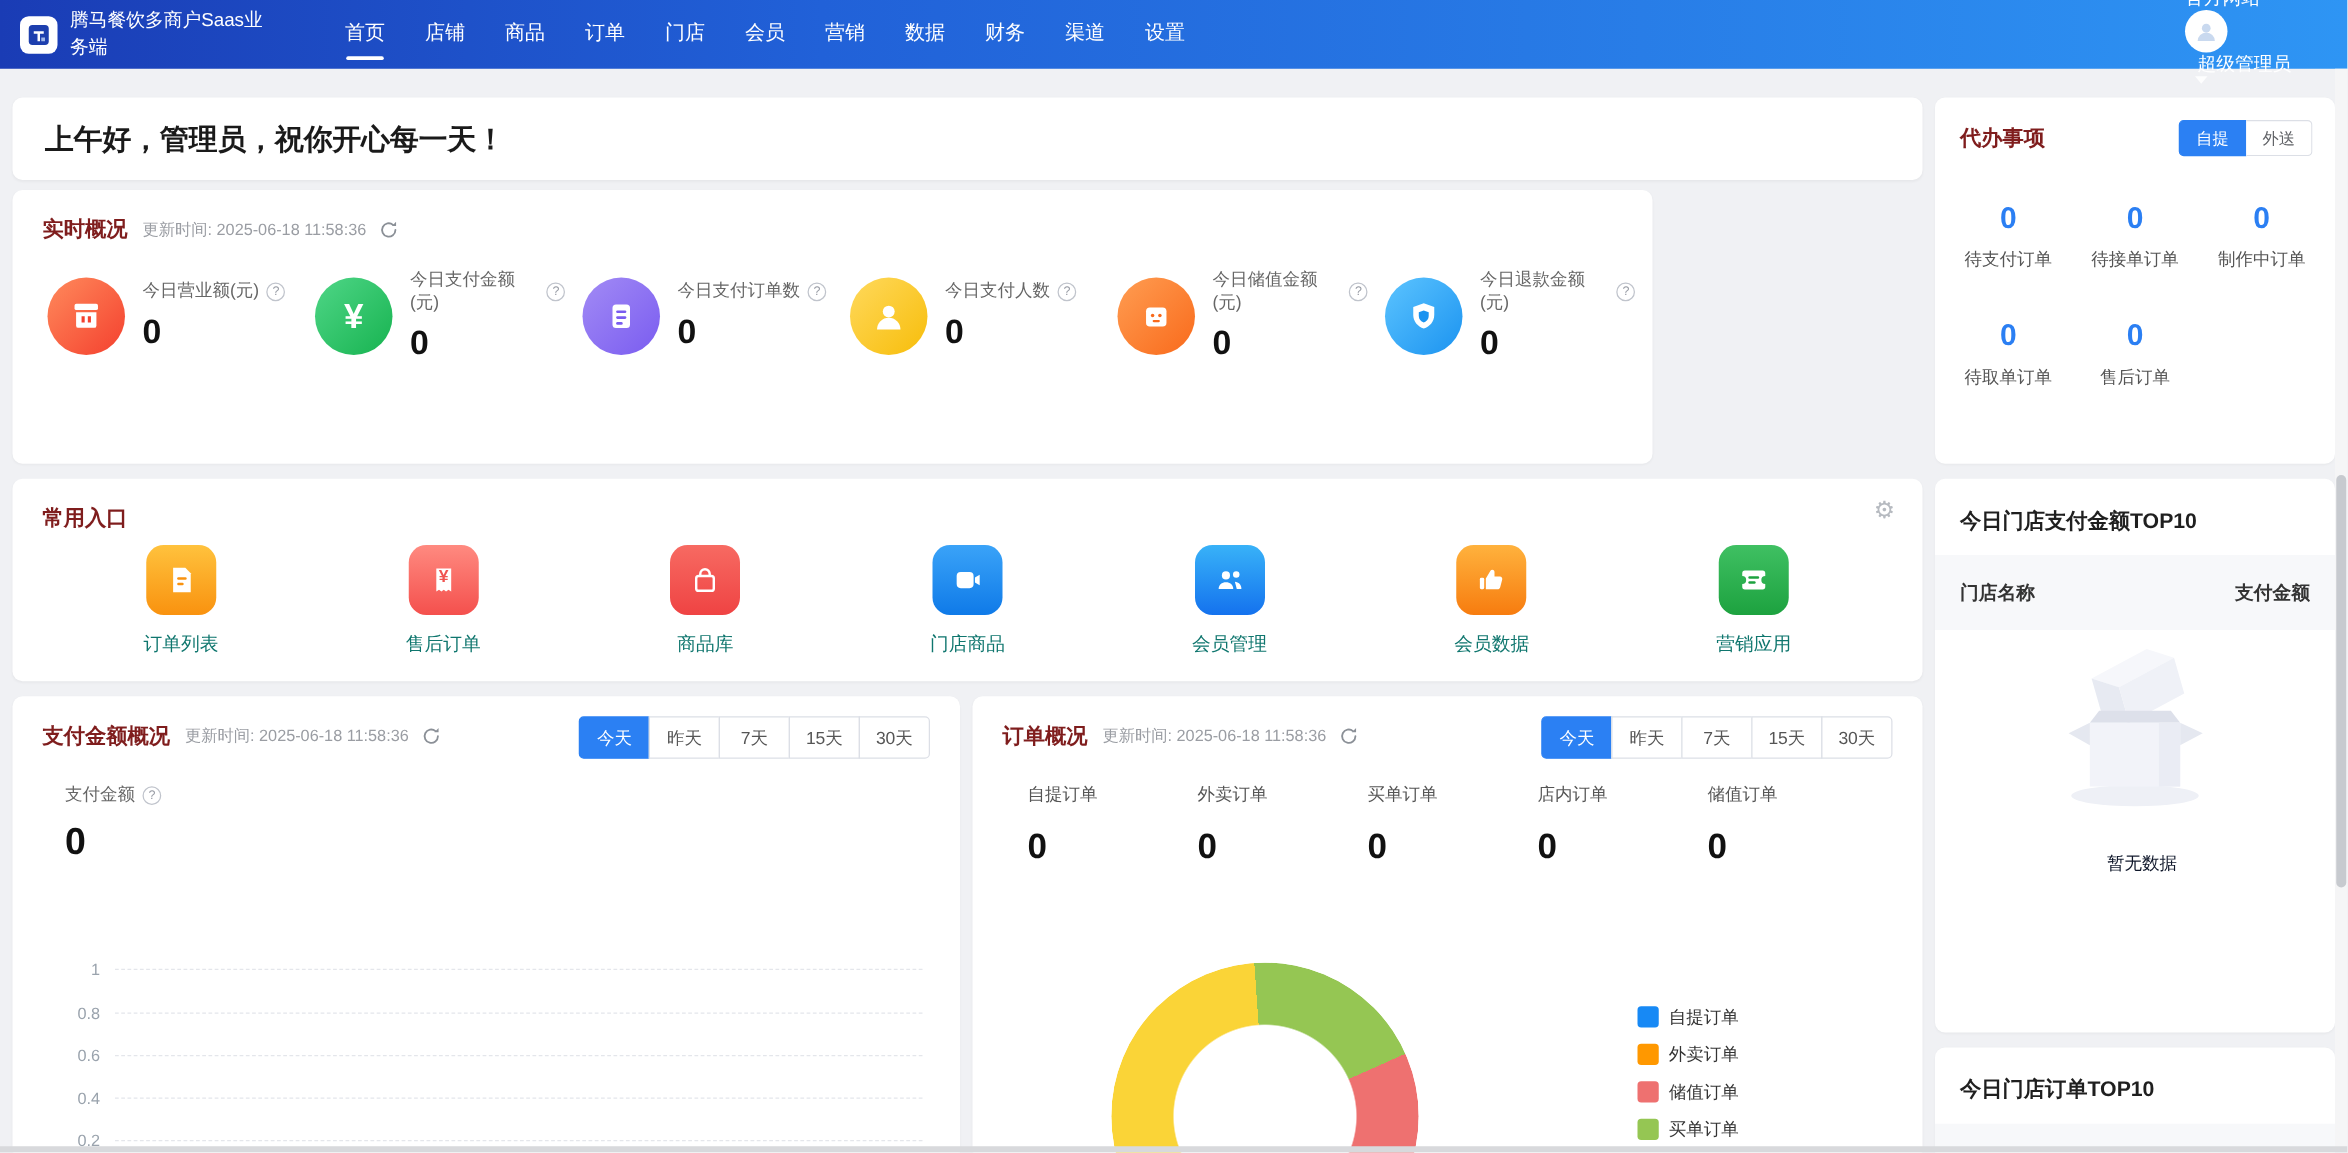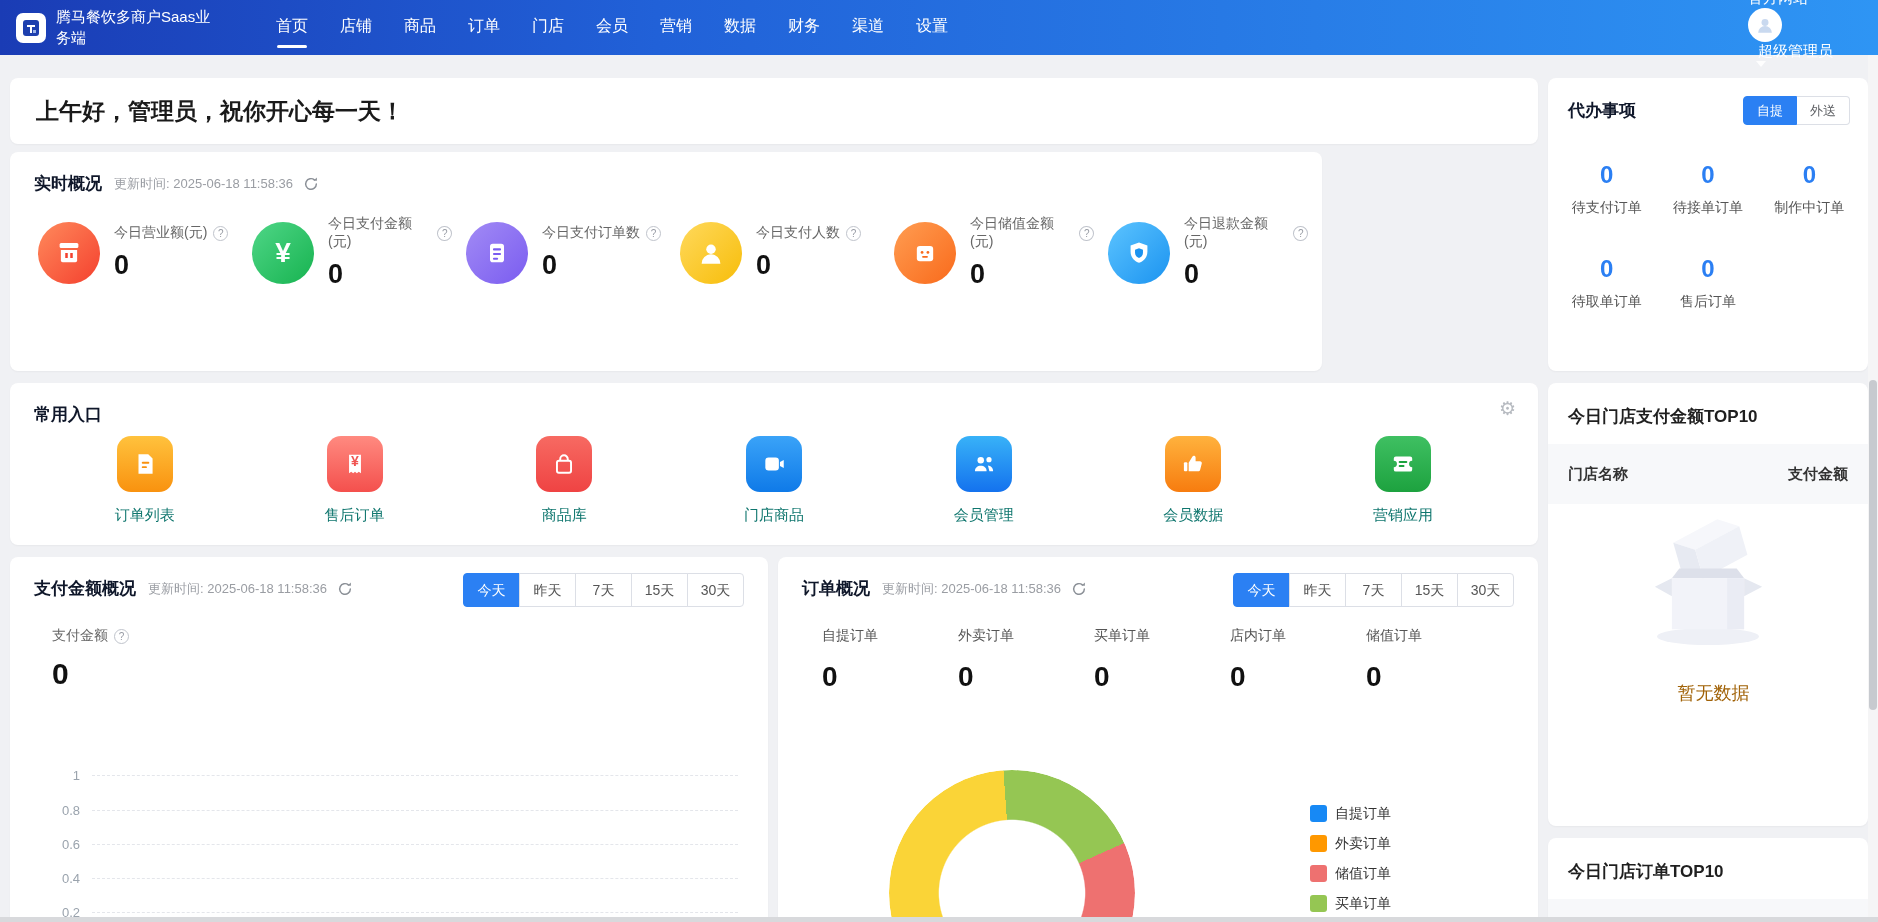--- a/index.html
+++ b/index.html
@@ -23,21 +23,21 @@
   .user-name { font-size:15px; margin-left:10px; cursor:pointer; }
   .caret { width:0; height:0; border-left:5px solid transparent; border-right:5px solid transparent;
     border-top:6px solid #fff; margin-left:8px; opacity:.9; }
 
   
   .card { position:absolute; background:#fff; border-radius:8px; box-shadow:0 1px 2px rgba(0,0,0,.04); overflow:hidden; }
   .card-greeting { left:10px; top:78px; width:1528px; height:66px; display:flex; align-items:center; padding-left:26px; }
   .greeting-text { font-size:23px; font-weight:bold; color:#1a1a1a; }
 
   .sec-head { display:flex; align-items:center; padding:20px 24px 0 24px; }
-  .sec-title { font-size:17px; font-weight:bold; color:#0f172a; }
+  .sec-title { font-size:17px; font-weight:bold; color:#7f1d1d; }
   .upd { font-size:13px; color:#9a9da3; margin-left:12px; }
   .refresh { margin-left:10px; cursor:pointer; display:inline-flex; }
   .qmark { display:inline-block; width:15px; height:15px; border:1px solid #c0c4cc; border-radius:50%;
     color:#969aa3; font-size:10px; line-height:13px; text-align:center; margin-left:6px; cursor:pointer; vertical-align:middle; }
 
   
   .card-realtime { left:10px; top:152px; width:1312px; height:219px; }
   .rt-stats { display:flex; padding:0 14px; margin-top:20px; }
   .rt-stat { flex:1; display:flex; align-items:center; padding-left:14px; }
   .rt-icon { width:62px; height:62px; border-radius:50%; display:flex; align-items:center; justify-content:center; flex:0 0 auto; }
@@ -112,21 +112,21 @@
   .sw-pink { background:#ee7170; } .sw-green { background:#95c653; }
 
   
   .card-top-pay { left:1548px; top:383px; width:320px; height:443px; }
   .card-top-ord { left:1548px; top:838px; width:320px; height:120px; }
   .top-title { font-size:17px; font-weight:bold; color:#1f1f1f; padding:22px 20px 16px 20px; }
   .thead { height:60px; background:#f7f8fa; display:flex; align-items:center; padding:0 20px; }
   .th { font-size:15px; font-weight:bold; color:#333; }
   .th-right { margin-left:auto; }
   .empty-wrap { position:absolute; left:0; right:0; top:118px; text-align:center; }
-  .empty-text { font-size:18px; color:#a16207; margin-top:26px;padding-left:11px; }
+  .empty-text { font-size:14px; color:#0f172a; margin-top:26px;padding-left:11px; }
 
   
   .v-scroll { position:absolute; right:0; top:55px; width:10px; height:867px; background:#f5f5f6; z-index:6; }
   .v-thumb { position:absolute; left:1px; width:8px; top:325px; height:330px; background:#c7cacf; border-radius:4px; }
   .h-scroll { position:absolute; left:0; bottom:0; width:1878px; height:5px; background:#d8d9dc; z-index:7; }
 </style>
 </head>
 <body>
 
 <div class="navbar">

